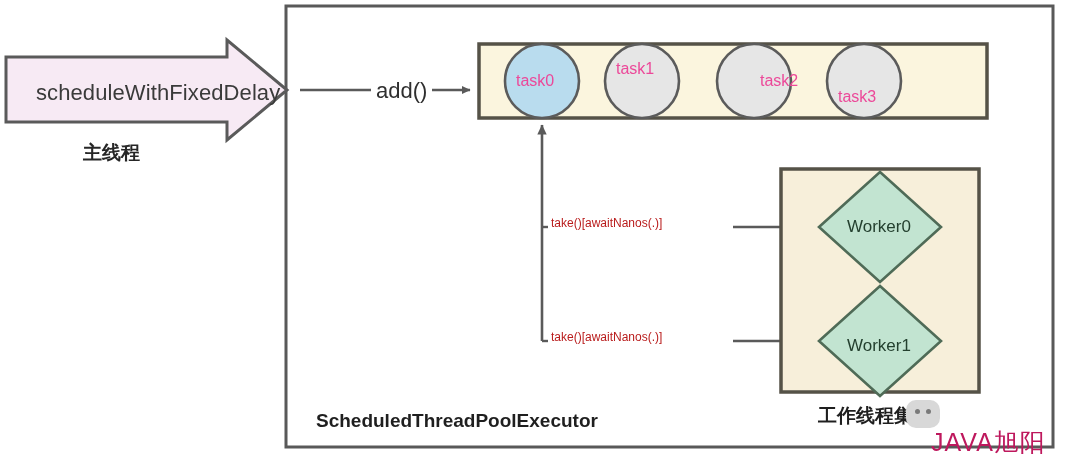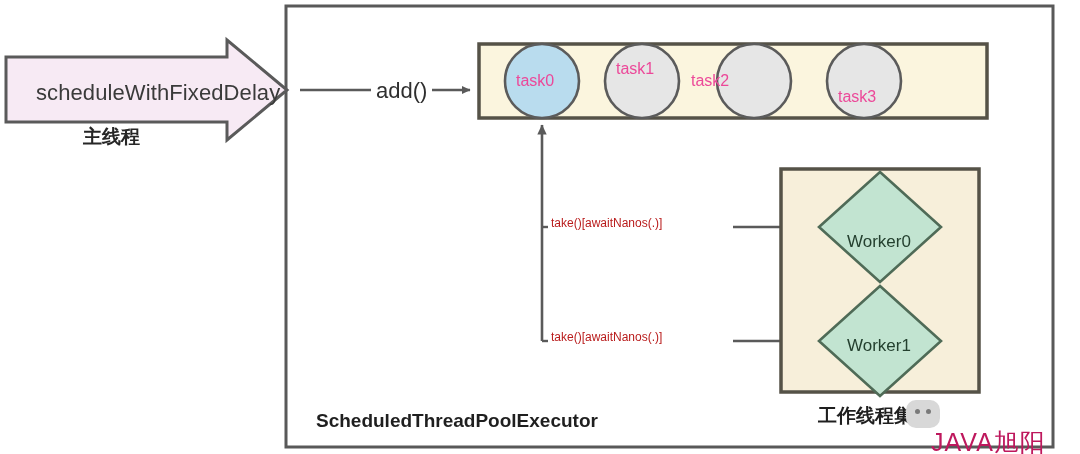--- a/index.html
+++ b/index.html
@@ -136,35 +136,35 @@
     <line x1="733" y1="341" x2="822" y2="341" stroke="#5a5a5a" stroke-width="2.4"></line>
 
     <rect x="781" y="169" width="198" height="223" fill="#f7efda" stroke="#555247" stroke-width="3.5"></rect>
 
     <polygon points="880,172 941,227 880,282 819,227" fill="#c2e4d1" stroke="#4f6b57" stroke-width="2.6"></polygon>
     <polygon points="880,286 941,341 880,396 819,341" fill="#c2e4d1" stroke="#4f6b57" stroke-width="2.6"></polygon>
   </svg>
 
   <div class="lbl lbl-arrow" style="left:36px; top:80px;">scheduleWithFixedDelay</div>
 
-  <div class="lbl lbl-main-thread" style="left:83px; top:124px;">主线程</div>
+  <div class="lbl lbl-main-thread" style="left:83px; top:140px;">主线程</div>
 
   <div class="lbl lbl-add" style="left:355px; top:78px; background:#ffffff; padding:0 5px;">add()</div>
 
   <div class="lbl lbl-task" style="left:516px; top:72px;">task0</div>
   <div class="lbl lbl-task" style="left:616px; top:60px;">task1</div>
-  <div class="lbl lbl-task" style="left:691px; top:72px;">task2</div>
+  <div class="lbl lbl-task" style="left:760px; top:72px;">task2</div>
   <div class="lbl lbl-task" style="left:838px; top:88px;">task3</div>
 
 
   <div class="lbl lbl-take" style="left:549px; top:216px; background:#ffffff; padding:0 2px;">take()[awaitNanos(.)]</div>
 
   <div class="lbl lbl-take" style="left:549px; top:330px; background:#ffffff; padding:0 2px;">take()[awaitNanos(.)]</div>
 
-  <div class="lbl lbl-worker" style="left:847px; top:232px;">Worker0</div>
+  <div class="lbl lbl-worker" style="left:847px; top:217px;">Worker0</div>
   <div class="lbl lbl-worker" style="left:847px; top:336px;">Worker1</div>
 
   <div class="lbl lbl-executor" style="left:316px; top:410px;">ScheduledThreadPoolExecutor</div>
 
   <div class="lbl lbl-workerpool" style="left:818px; top:403px;">工作线程集合</div>
 
   <div class="wm-badge" style="left:906px; top:400px;"></div>
   <div class="watermark" style="left:931px; top:398px;">JAVA旭阳</div>
 
 </div>

